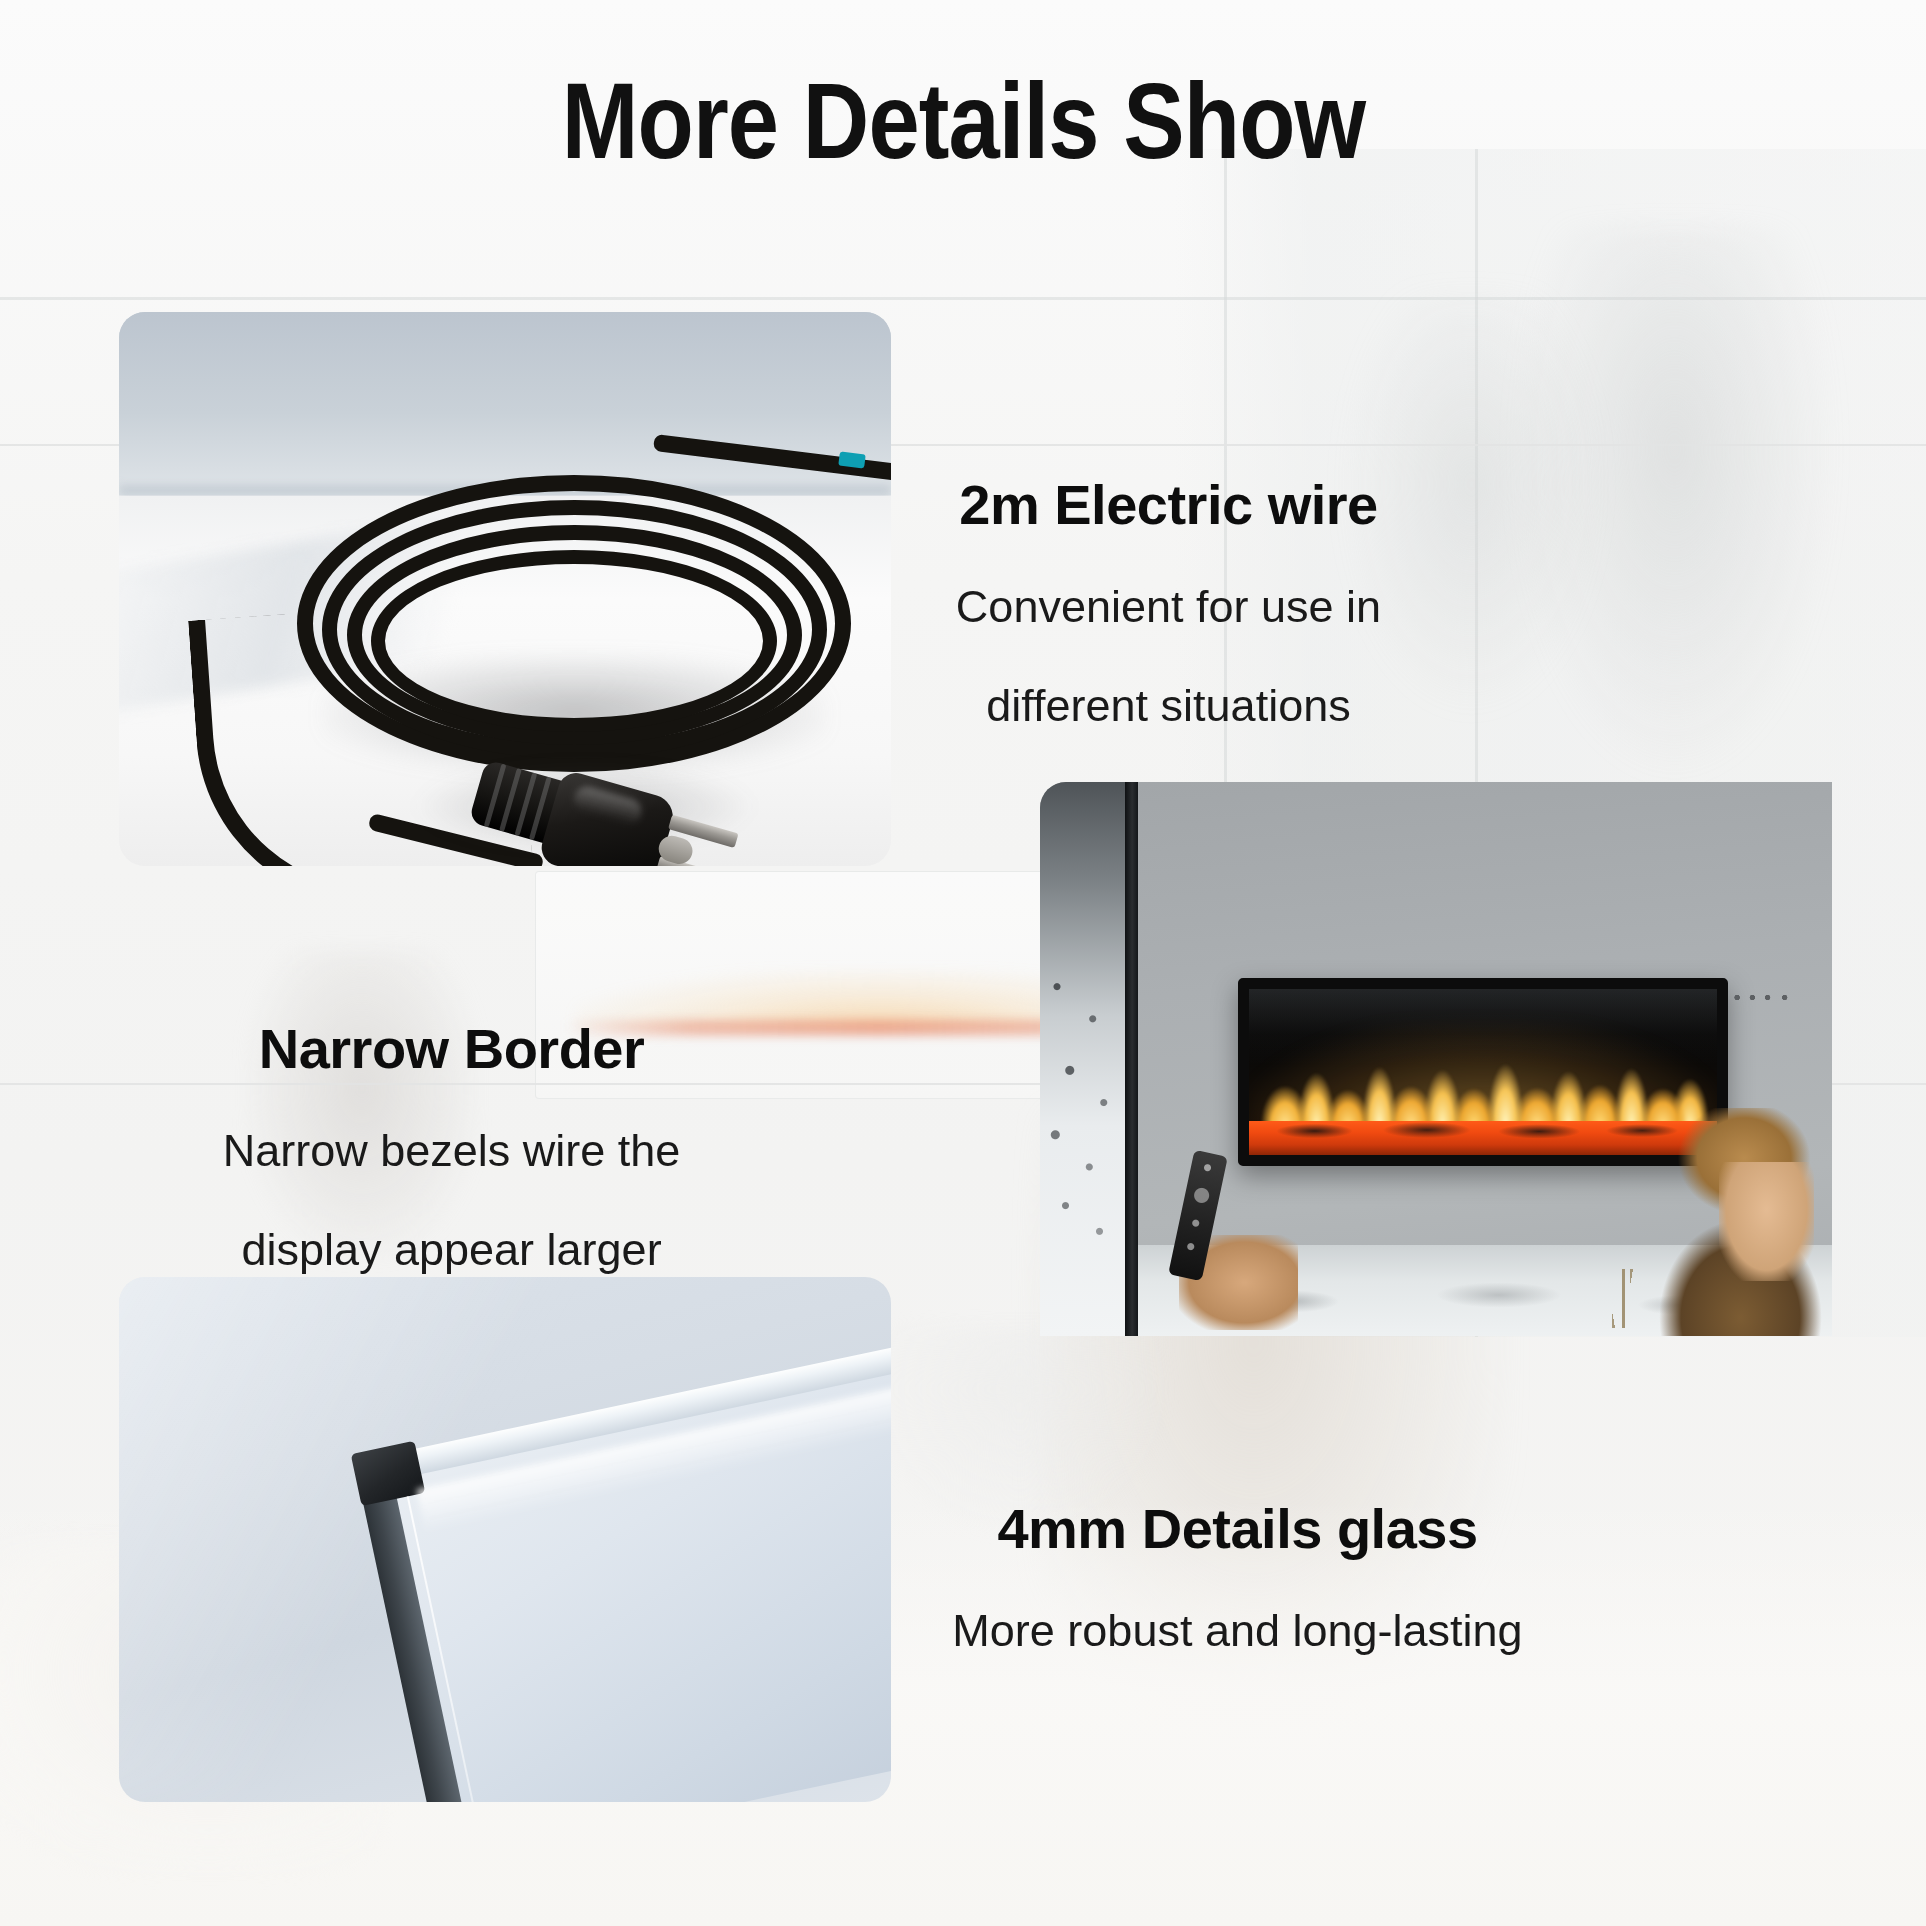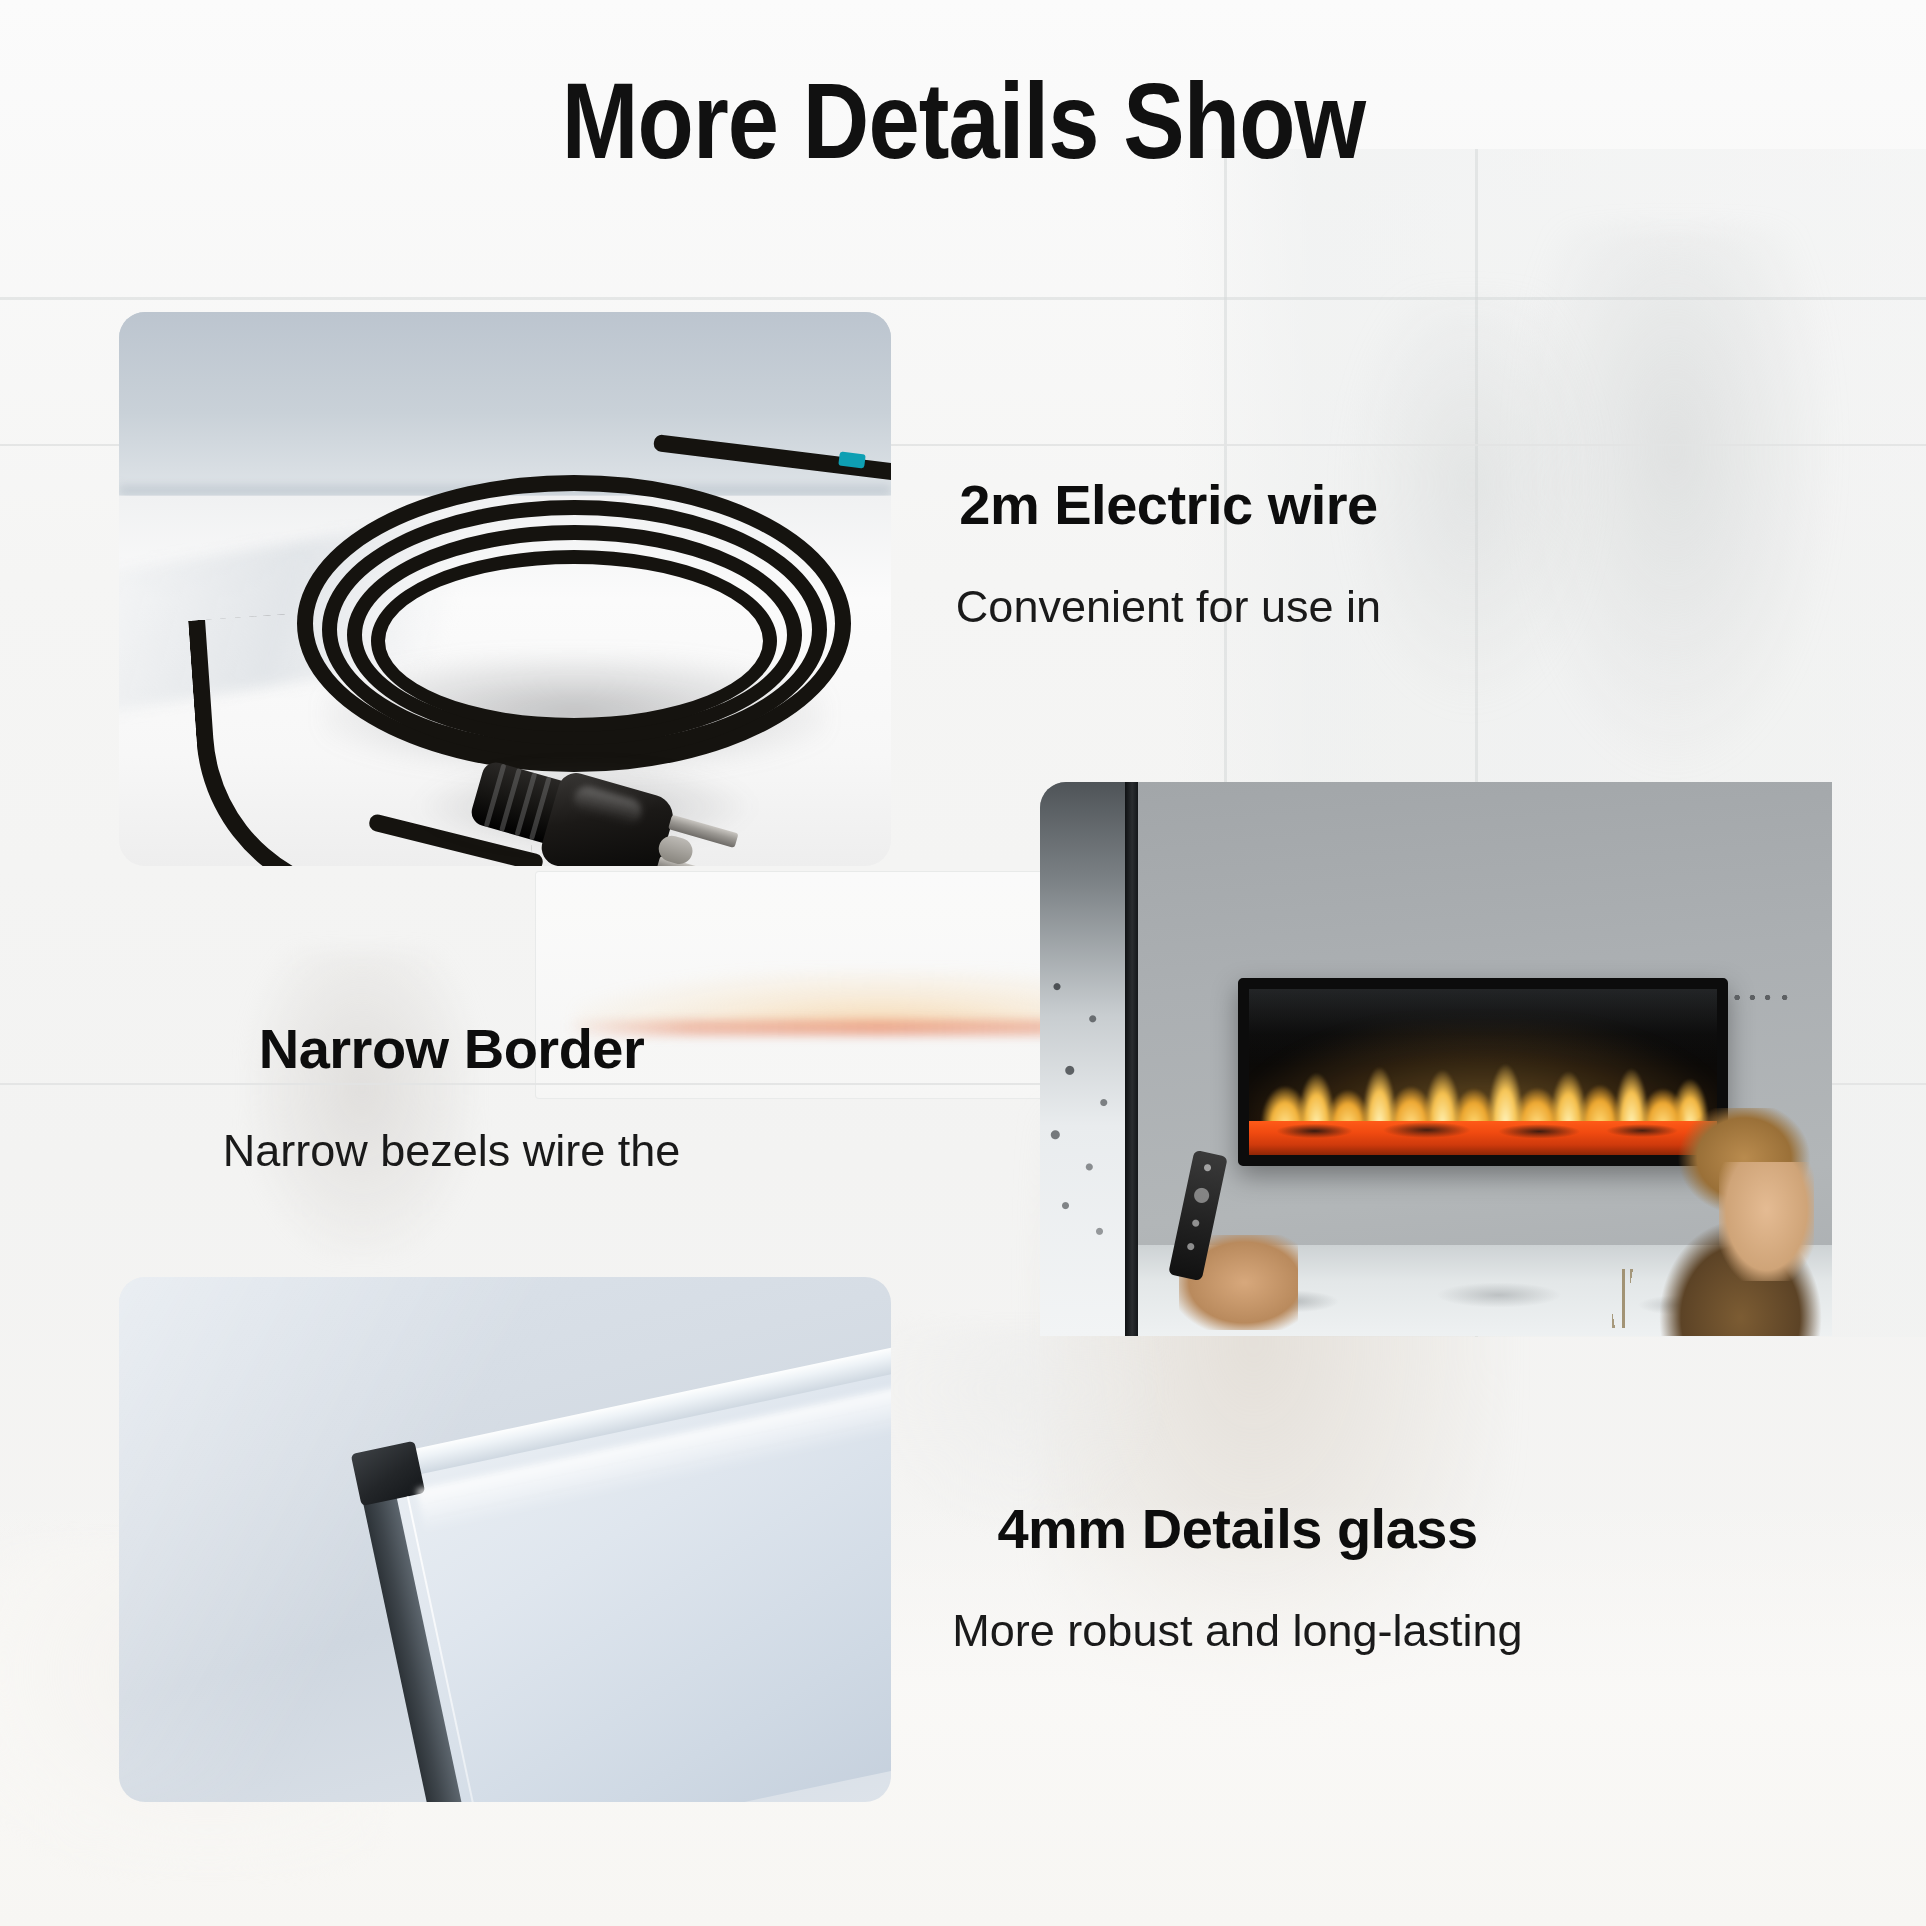--- a/index.html
+++ b/index.html
@@ -477,20 +477,21 @@
       <div class="prong" style="left:194px;top:18px;width:69px;height:15px;"></div>
       <div class="prong" style="left:194px;top:61px;width:69px;height:15px;"></div>
       <div class="prong-round" style="left:190px;top:38px;"></div>
     </div>
   </div>
 
   <div class="tb" id="tb-wire">
     <div class="h">2m Electric wire</div>
     <div class="p">
       <span>Convenient for use in</span>
+      <span>different situations</span>
     </div>
   </div>
 
   <div class="card" id="fire-card">
     <div class="wall"></div>
     <div class="snow-win"></div>
     <div class="snow-tex"></div>
     <div class="win-frame"></div>
 
     <div class="floor"></div>
@@ -511,20 +512,21 @@
     <div class="person-skin"></div>
     <div class="hand"></div>
     <div class="remote"></div>
     <div class="remote-btns"></div>
   </div>
 
   <div class="tb" id="tb-border">
     <div class="h">Narrow Border</div>
     <div class="p">
       <span>Narrow bezels wire the</span>
+      <span>display appear larger</span>
     </div>
   </div>
 
   <div class="card" id="glass-card">
     <div class="gl-sheen"></div>
     <div class="panel">
       <div class="panel-face"></div>
       <div class="panel-side"></div>
       <div class="panel-edge"></div>
       <div class="panel-cap"></div>

